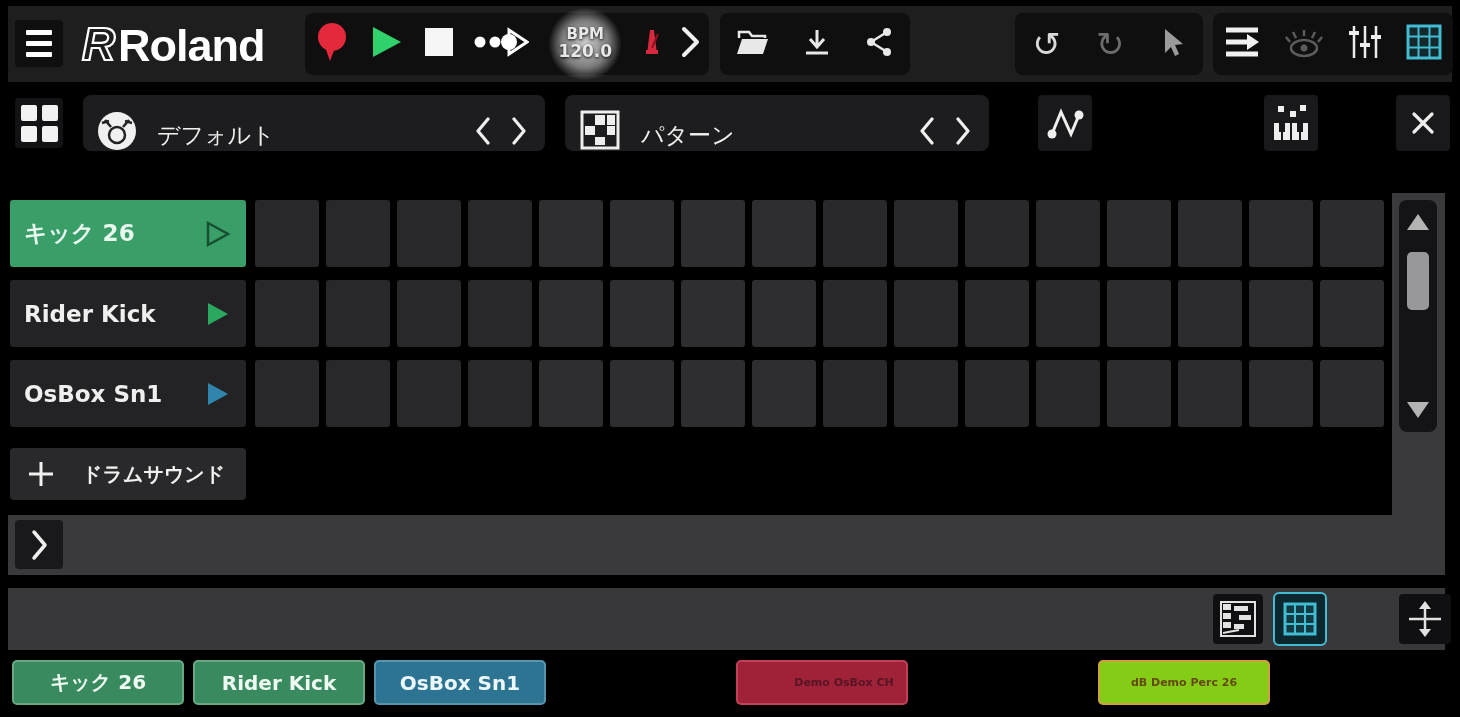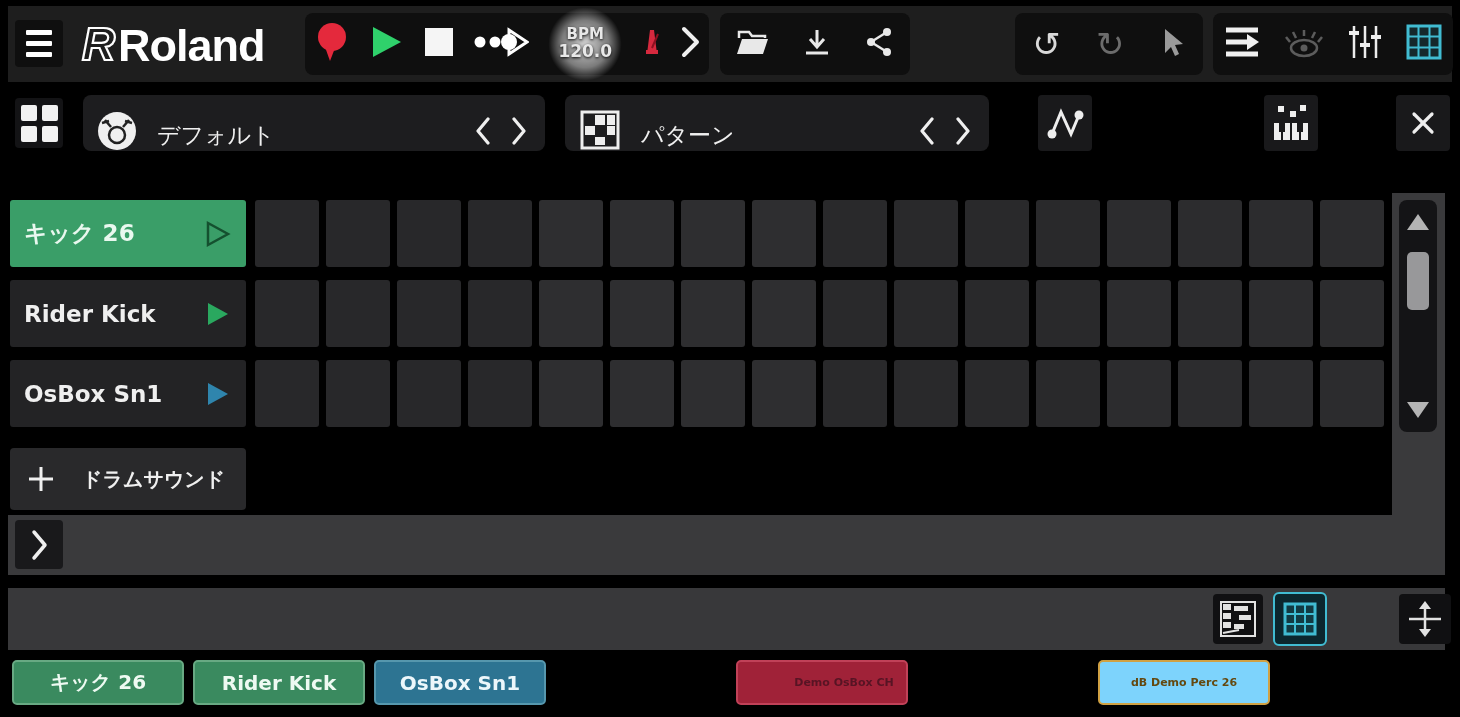--- a/index.html
+++ b/index.html
@@ -36,21 +36,21 @@
   .chev{width:36px;height:40px;display:flex;align-items:center;justify-content:center;}
   .grid2x2{display:grid;grid-template-columns:16px 16px;grid-template-rows:16px 16px;gap:5px;}
   .grid2x2 i{background:#f2f2f2;border-radius:2px;}
 
   
   .trackrow{left:10px;width:236px;height:67px;background:#232325;border-radius:3px;
      display:flex;align-items:center;padding:0 14px;box-sizing:border-box;justify-content:space-between;}
   .trackrow .tname{font-size:23px;font-weight:bold;color:#efefef;}
   .trackrow.sel{background:#3a9e68;}
   .trackrow.sel .tname{color:#e9f8ef;}
-  .addbtn{left:10px;top:448px;width:236px;height:62px;background:#29292b;border-radius:4px;
+  .addbtn{left:10px;top:448px;width:236px;height:52px;background:#29292b;border-radius:4px;
      display:flex;align-items:center;gap:26px;padding-left:16px;box-sizing:border-box;}
   .addbtn .albl{font-size:20px;font-weight:bold;color:#f0f0f0;}
 
   #stepgrid{left:255px;top:200px;width:1136px;height:227px;}
   .cell{position:absolute;width:64px;height:67px;border-radius:3px;}
   .grp0{background:#28282a;}.grp1{background:#2e2e30;}.grp2{background:#29292b;}.grp3{background:#2c2c2e;}
 
   
   .rightpane{left:1392px;top:193px;width:53px;height:382px;background:#3a3a3c;}
   .vscroll{left:1399px;top:200px;width:38px;height:232px;background:#141416;border-radius:8px;}
@@ -70,21 +70,21 @@
       border-radius:6px;box-sizing:border-box;display:flex;align-items:center;justify-content:center;}
 
   
   .pad{position:absolute;top:660px;width:172px;height:45px;border-radius:5px;border:2px solid;
       box-sizing:border-box;display:flex;align-items:center;justify-content:center;font-weight:bold;}
   .pad.big{font-size:20px;}
   .pad.small{font-size:11px;}
   .pad.green{background:#3a8a5f;border-color:#68a983;color:#eefaf2;}
   .pad.blue{background:#2d7492;border-color:#5697ad;color:#ecf7fb;}
   .pad.red{background:#a02238;border-color:#c04158;color:#571424;padding-left:44px;}
-  .pad.amber{background:#7dd3fc;border-color:#d0a143;color:#64480f;}
+  .pad.amber{background:#84cc16;border-color:#d0a143;color:#64480f;}
 </style>
 </head>
 <body>
 
 <div id="app">
 
   <div class="abs topbar">
 
     <div class="abs sqbtn hamburger">
       <span></span>

